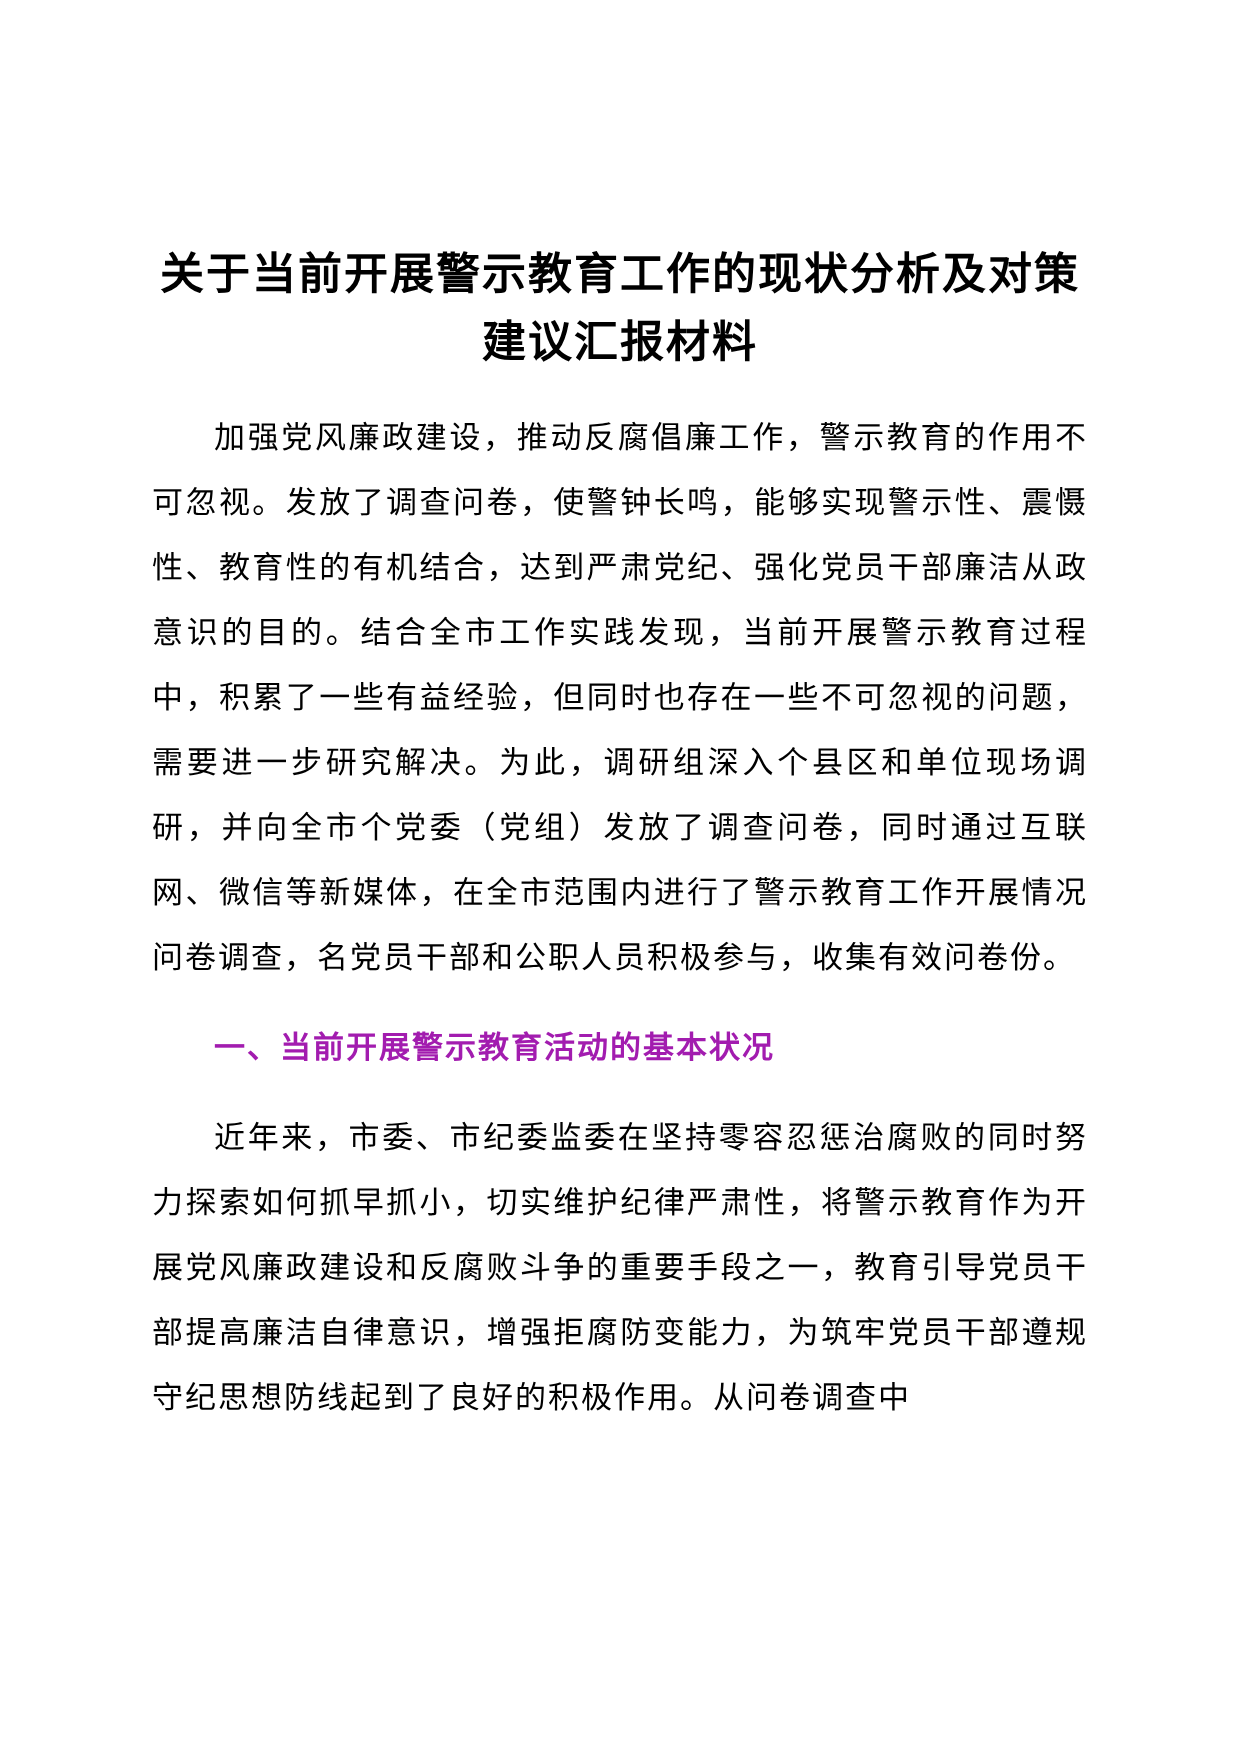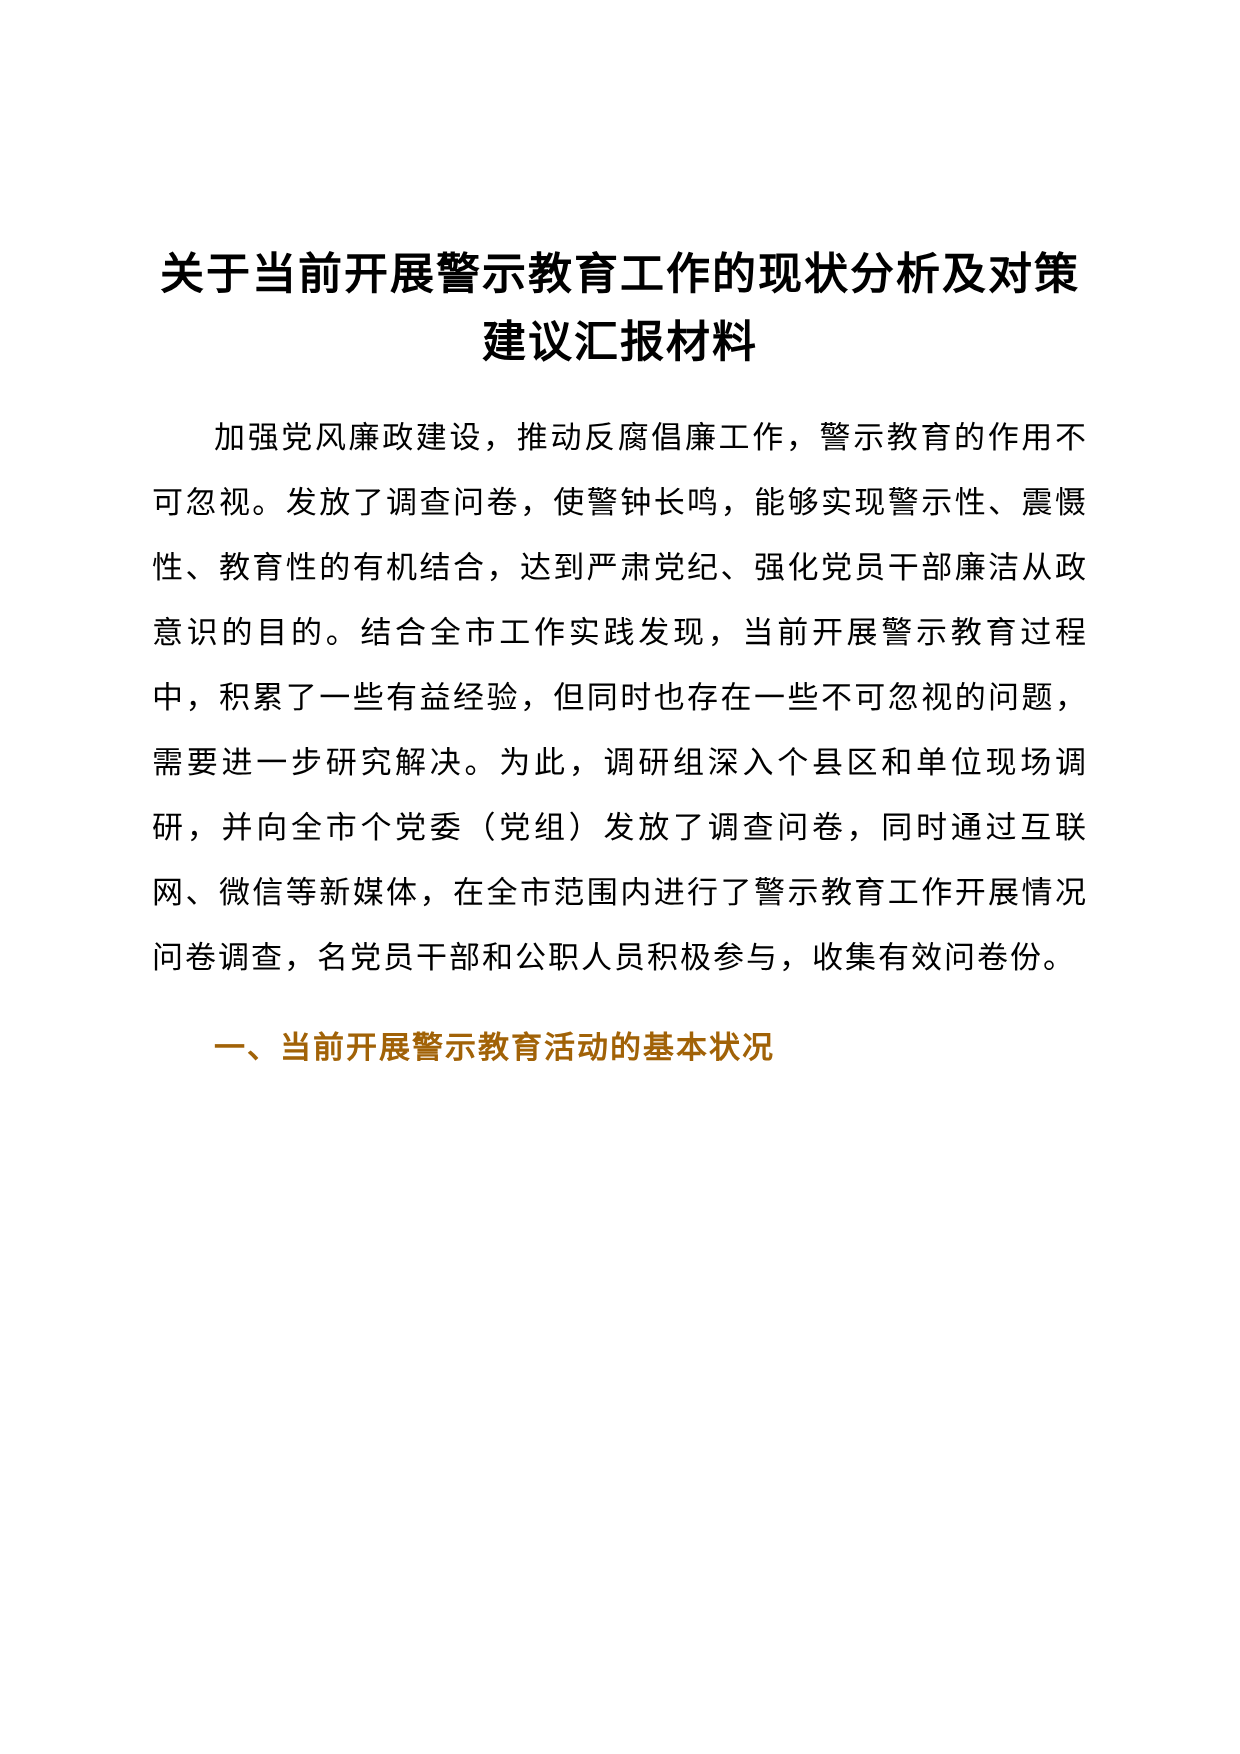--- a/index.html
+++ b/index.html
@@ -40,26 +40,27 @@
     font-weight: 400;
     color: #000000;
   }
   .section-heading {
     font-size: 31px;
     line-height: 65px;
     letter-spacing: 2px;
     font-weight: 700;
     text-indent: 2em;
     margin: 0 0 25px 0;
-    color: #a16207;
+    color: #a21caf;
   }
 </style>
 </head>
 <body>
 
 <div class="page">
   <h1 class="doc-title">关于当前开展警示教育工作的现状分析及对策建议汇报材料</h1>
 
   <p class="body-para">加强党风廉政建设，推动反腐倡廉工作，警示教育的作用不可忽视。发放了调查问卷，使警钟长鸣，能够实现警示性、震慑性、教育性的有机结合，达到严肃党纪、强化党员干部廉洁从政意识的目的。结合全市工作实践发现，当前开展警示教育过程中，积累了一些有益经验，但同时也存在一些不可忽视的问题，需要进一步研究解决。为此，调研组深入个县区和单位现场调研，并向全市个党委（党组）发放了调查问卷，同时通过互联网、微信等新媒体，在全市范围内进行了警示教育工作开展情况问卷调查，名党员干部和公职人员积极参与，收集有效问卷份。</p>
 
   <h2 class="section-heading">一、当前开展警示教育活动的基本状况</h2>
 
+  <p class="body-para">近年来，市委、市纪委监委在坚持零容忍惩治腐败的同时努力探索如何抓早抓小，切实维护纪律严肃性，将警示教育作为开展党风廉政建设和反腐败斗争的重要手段之一，教育引导党员干部提高廉洁自律意识，增强拒腐防变能力，为筑牢党员干部遵规守纪思想防线起到了良好的积极作用。从问卷调查中</p>
 </div>
 
 </body></html>

